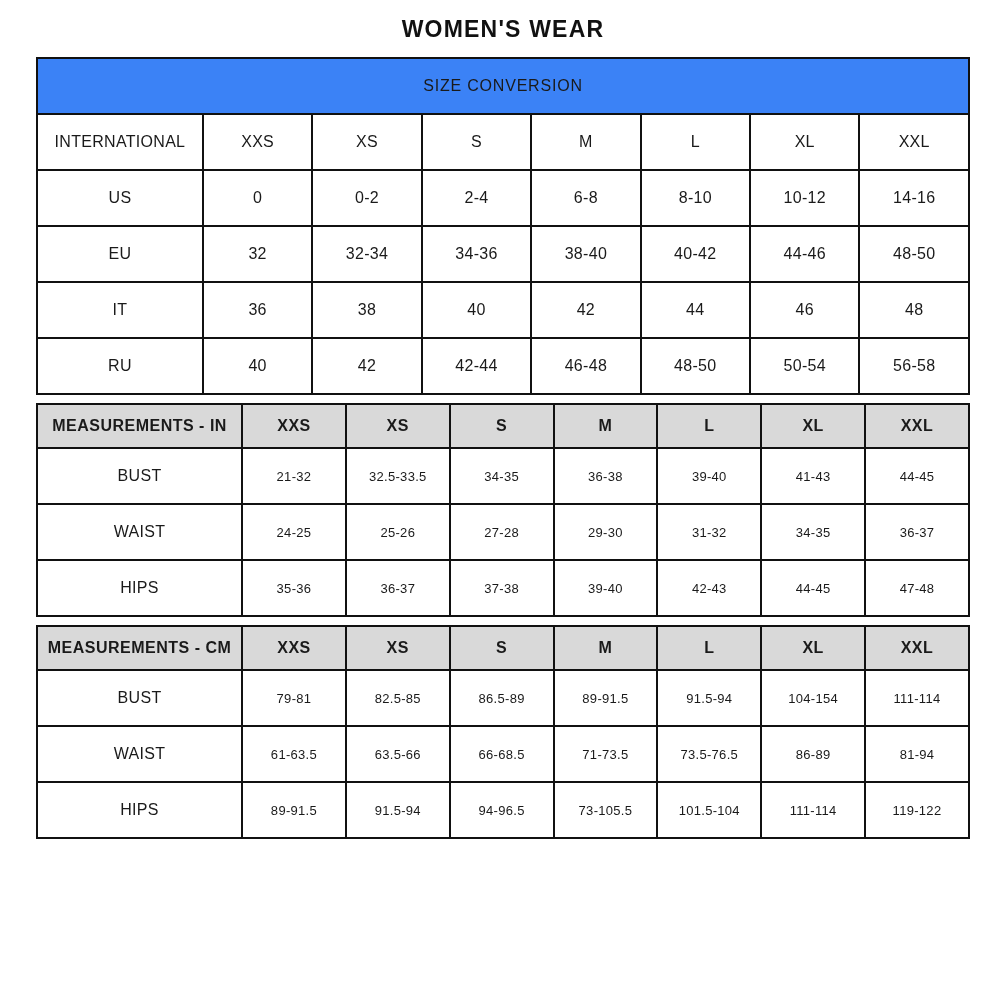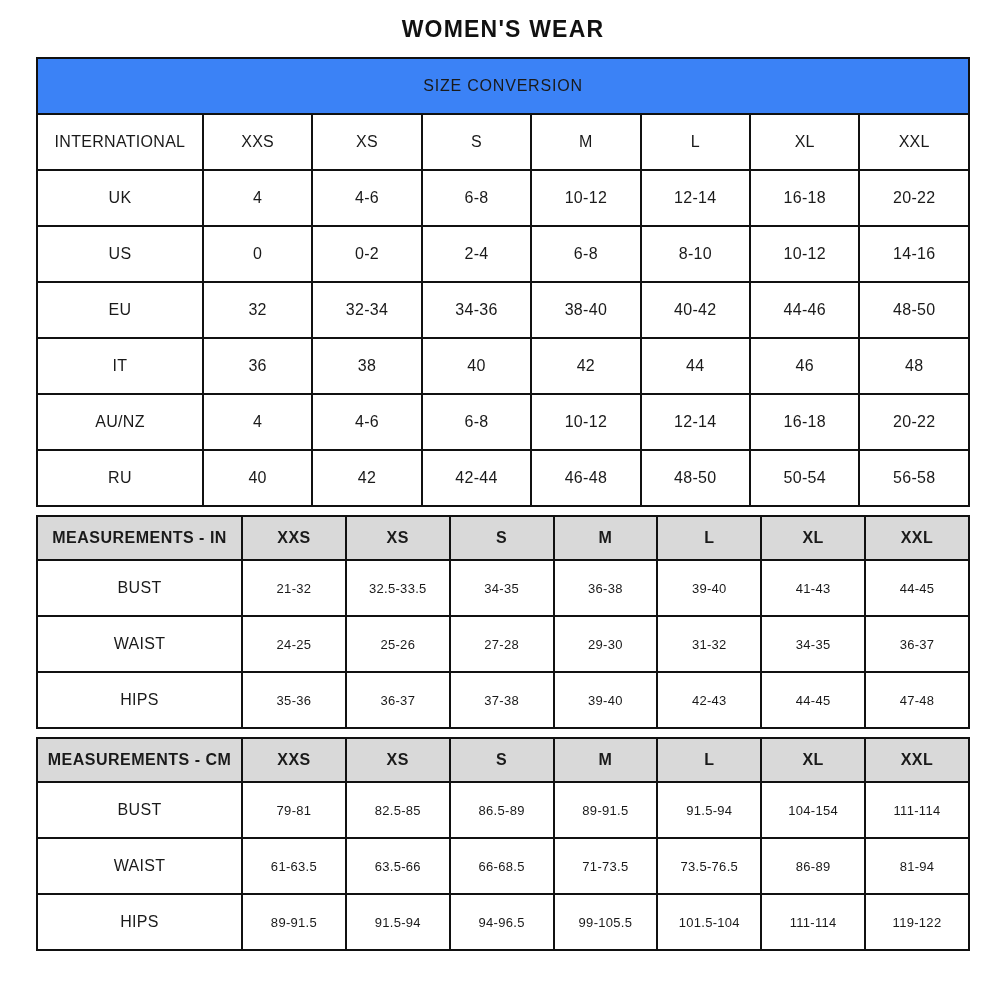--- a/index.html
+++ b/index.html
@@ -58,30 +58,20 @@
         <td>INTERNATIONAL</td>
         <td>XXS</td>
         <td>XS</td>
         <td>S</td>
         <td>M</td>
         <td>L</td>
         <td>XL</td>
         <td>XXL</td>
       </tr>
       <tr>
-        <td>UK</td>
-        <td>4</td>
-        <td>4-6</td>
-        <td>6-8</td>
-        <td>10-12</td>
-        <td>12-14</td>
-        <td>16-18</td>
-        <td>20-22</td>
-      </tr>
-      <tr>
         <td>US</td>
         <td>0</td>
         <td>0-2</td>
         <td>2-4</td>
         <td>6-8</td>
         <td>8-10</td>
         <td>10-12</td>
         <td>14-16</td>
       </tr>
       <tr>
@@ -98,30 +88,20 @@
         <td>IT</td>
         <td>36</td>
         <td>38</td>
         <td>40</td>
         <td>42</td>
         <td>44</td>
         <td>46</td>
         <td>48</td>
       </tr>
       <tr>
-        <td>AU/NZ</td>
-        <td>4</td>
-        <td>4-6</td>
-        <td>6-8</td>
-        <td>10-12</td>
-        <td>12-14</td>
-        <td>16-18</td>
-        <td>20-22</td>
-      </tr>
-      <tr>
         <td>RU</td>
         <td>40</td>
         <td>42</td>
         <td>42-44</td>
         <td>46-48</td>
         <td>48-50</td>
         <td>50-54</td>
         <td>56-58</td>
       </tr>
     </tbody>
@@ -222,21 +202,21 @@
         <td>71-73.5</td>
         <td>73.5-76.5</td>
         <td>86-89</td>
         <td>81-94</td>
       </tr>
       <tr>
         <td class="rowlabel">HIPS</td>
         <td>89-91.5</td>
         <td>91.5-94</td>
         <td>94-96.5</td>
-        <td>99-105.5</td>
+        <td>73-105.5</td>
         <td>101.5-104</td>
         <td>111-114</td>
         <td>119-122</td>
       </tr>
     </tbody>
   </table>
 
 </div>
 
 </body></html>

